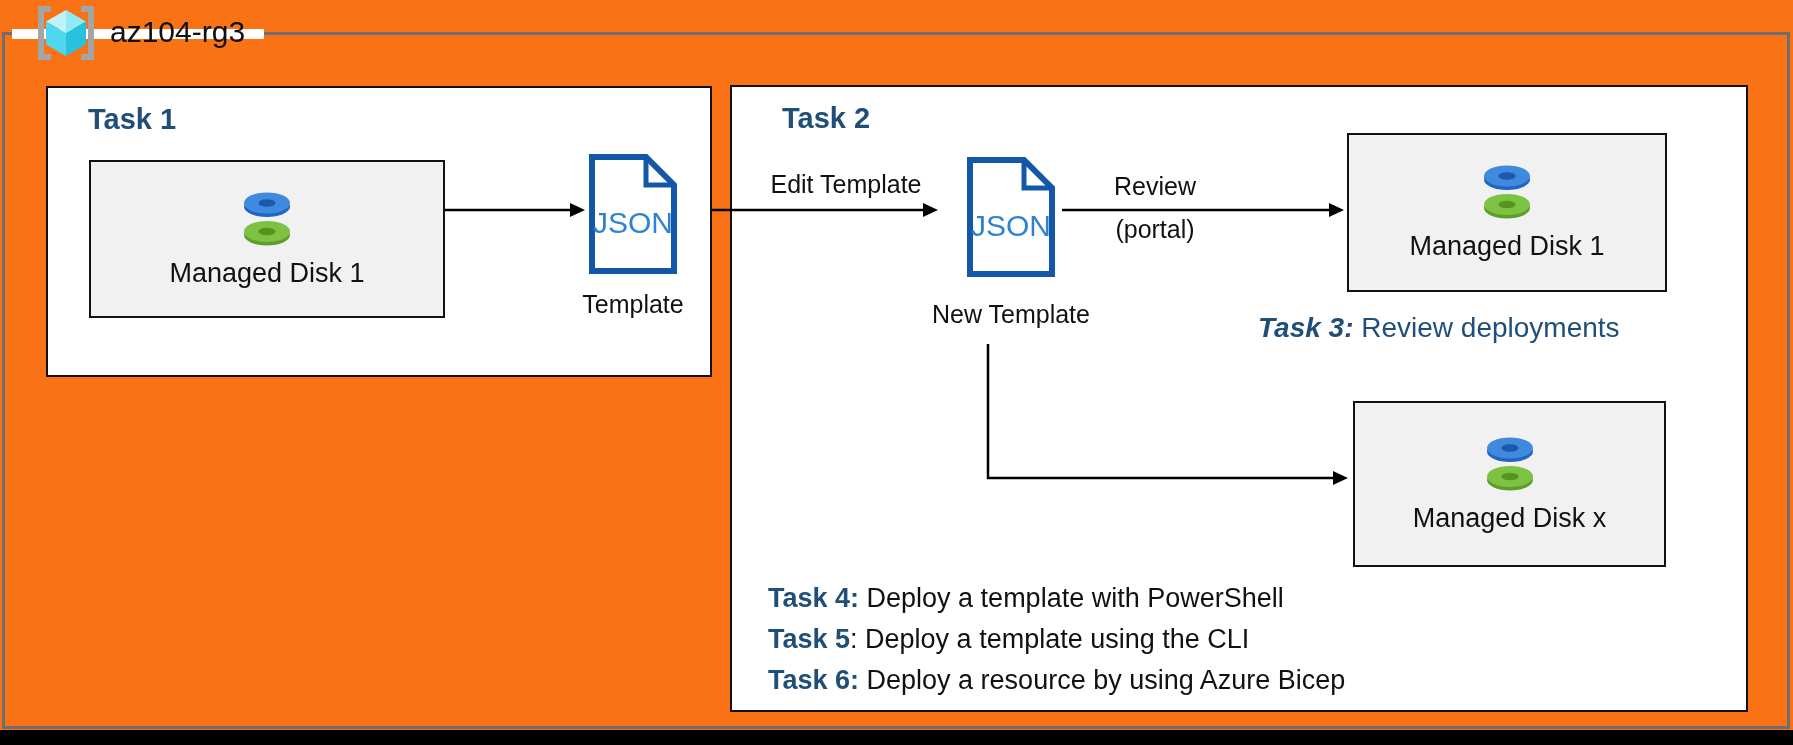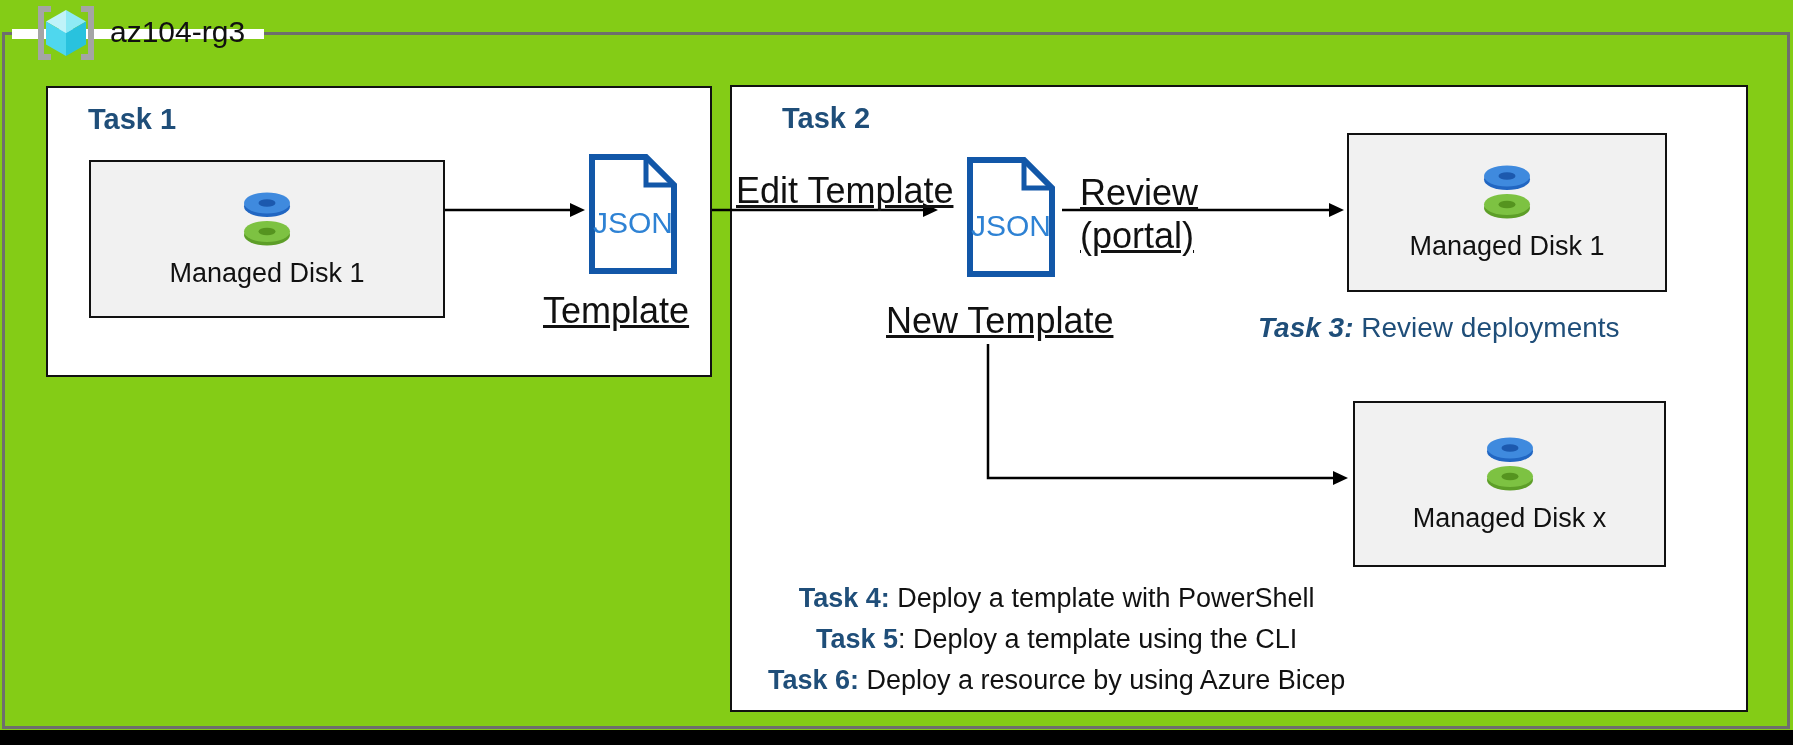--- a/index.html
+++ b/index.html
@@ -1,37 +1,37 @@
 <!DOCTYPE html>
 <html><head>
 <meta charset="utf-8">
 <style>
   html,body{margin:0;padding:0;background:#fff;}
   .canvas{
-    position:relative;width:1793px;height:745px;background:#84cc16;
+    position:relative;width:1793px;height:745px;background:#f97316;
     font-family:"Liberation Sans",sans-serif;overflow:hidden;
   }
   .abs{position:absolute;}
   .outer-border{
     position:absolute;left:2px;top:32px;width:1788px;height:697px;
     border:3px solid #6e6e6e;box-sizing:border-box;background:transparent;
   }
   .border-gap{position:absolute;left:12px;top:29px;width:252px;height:10px;background:#ffffff;}
   .rg-label{position:absolute;left:110px;top:15px;font-size:30px;color:#111;}
   .task-box{position:absolute;border:2px solid #111;box-sizing:border-box;background:#ffffff;}
   .task-title{position:absolute;font-size:29px;font-weight:bold;color:#1f4e79;}
   .disk-box{
     position:absolute;background:#f1f1f1;border:2px solid #111;box-sizing:border-box;
     display:flex;flex-direction:column;align-items:center;justify-content:center;gap:10px;
   }
   .disk-label{font-size:27px;color:#111;white-space:nowrap;}
-  .flow-label{position:absolute;font-size:36px;color:#111;text-align:left;white-space:nowrap;text-decoration:underline;}
+  .flow-label{position:absolute;font-size:25px;color:#111;text-align:center;white-space:nowrap;}
   .task3-line{position:absolute;left:1258px;top:312px;font-size:28px;color:#1f4e79;white-space:nowrap;}
   .task3-line b{font-weight:bold;font-style:italic;}
-  .task-list{position:absolute;left:768px;top:578px;font-size:27px;line-height:41px;color:#111;text-align:center;}
+  .task-list{position:absolute;left:768px;top:578px;font-size:27px;line-height:41px;color:#111;}
   .task-list b{color:#1f4e79;font-weight:bold;}
   .arrow-layer{position:absolute;left:0;top:0;pointer-events:none;}
   .json-icon{position:absolute;}
   .bottom-bar{position:absolute;left:0;top:730px;width:1793px;height:15px;background:#000;}
 </style>
 </head>
 <body>
 
 <div class="canvas">
 

